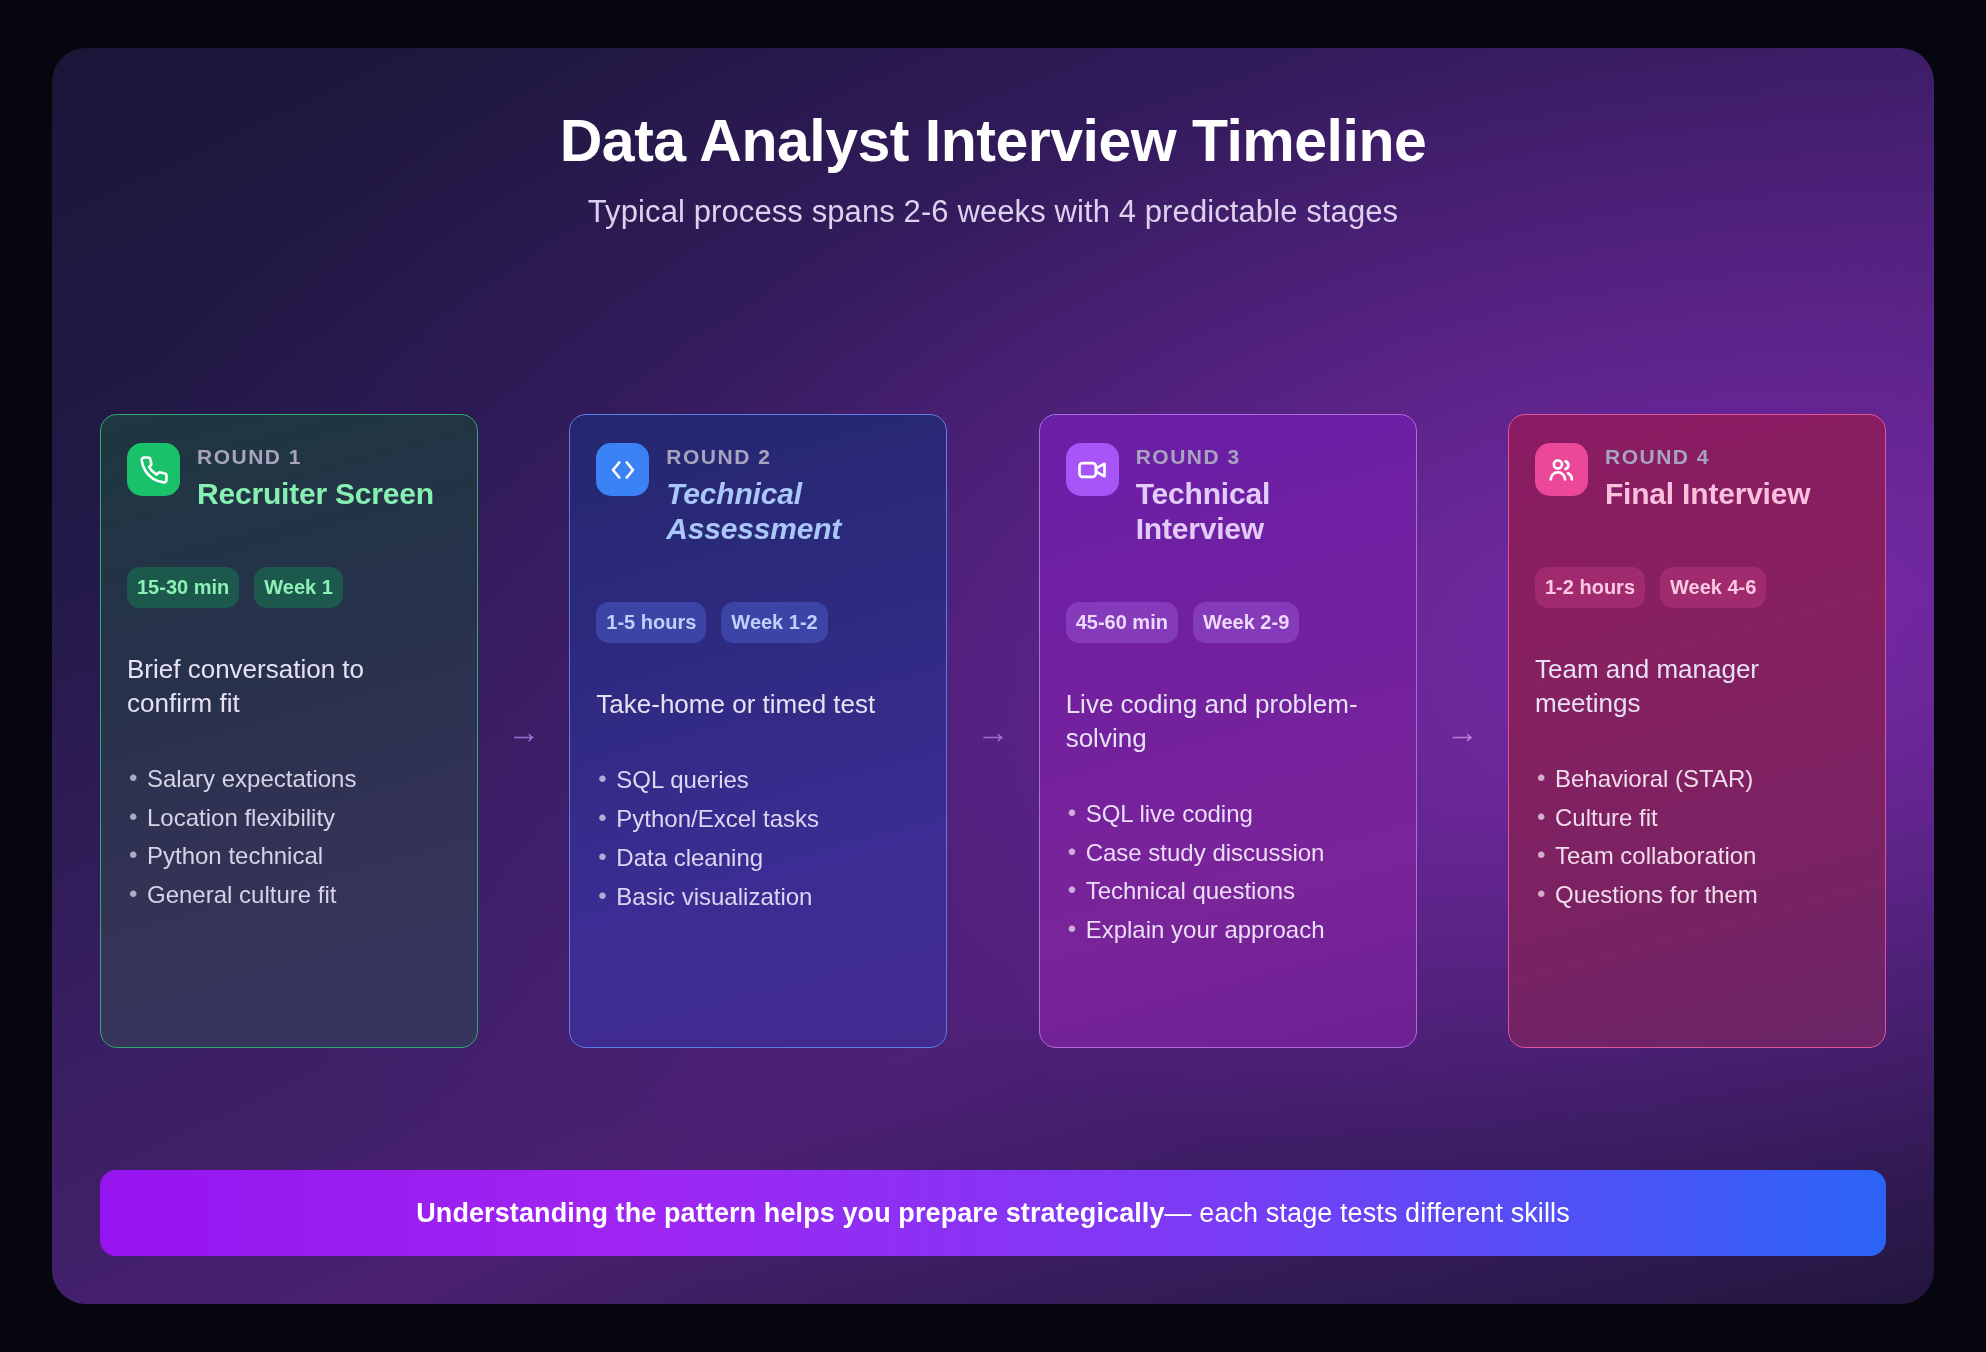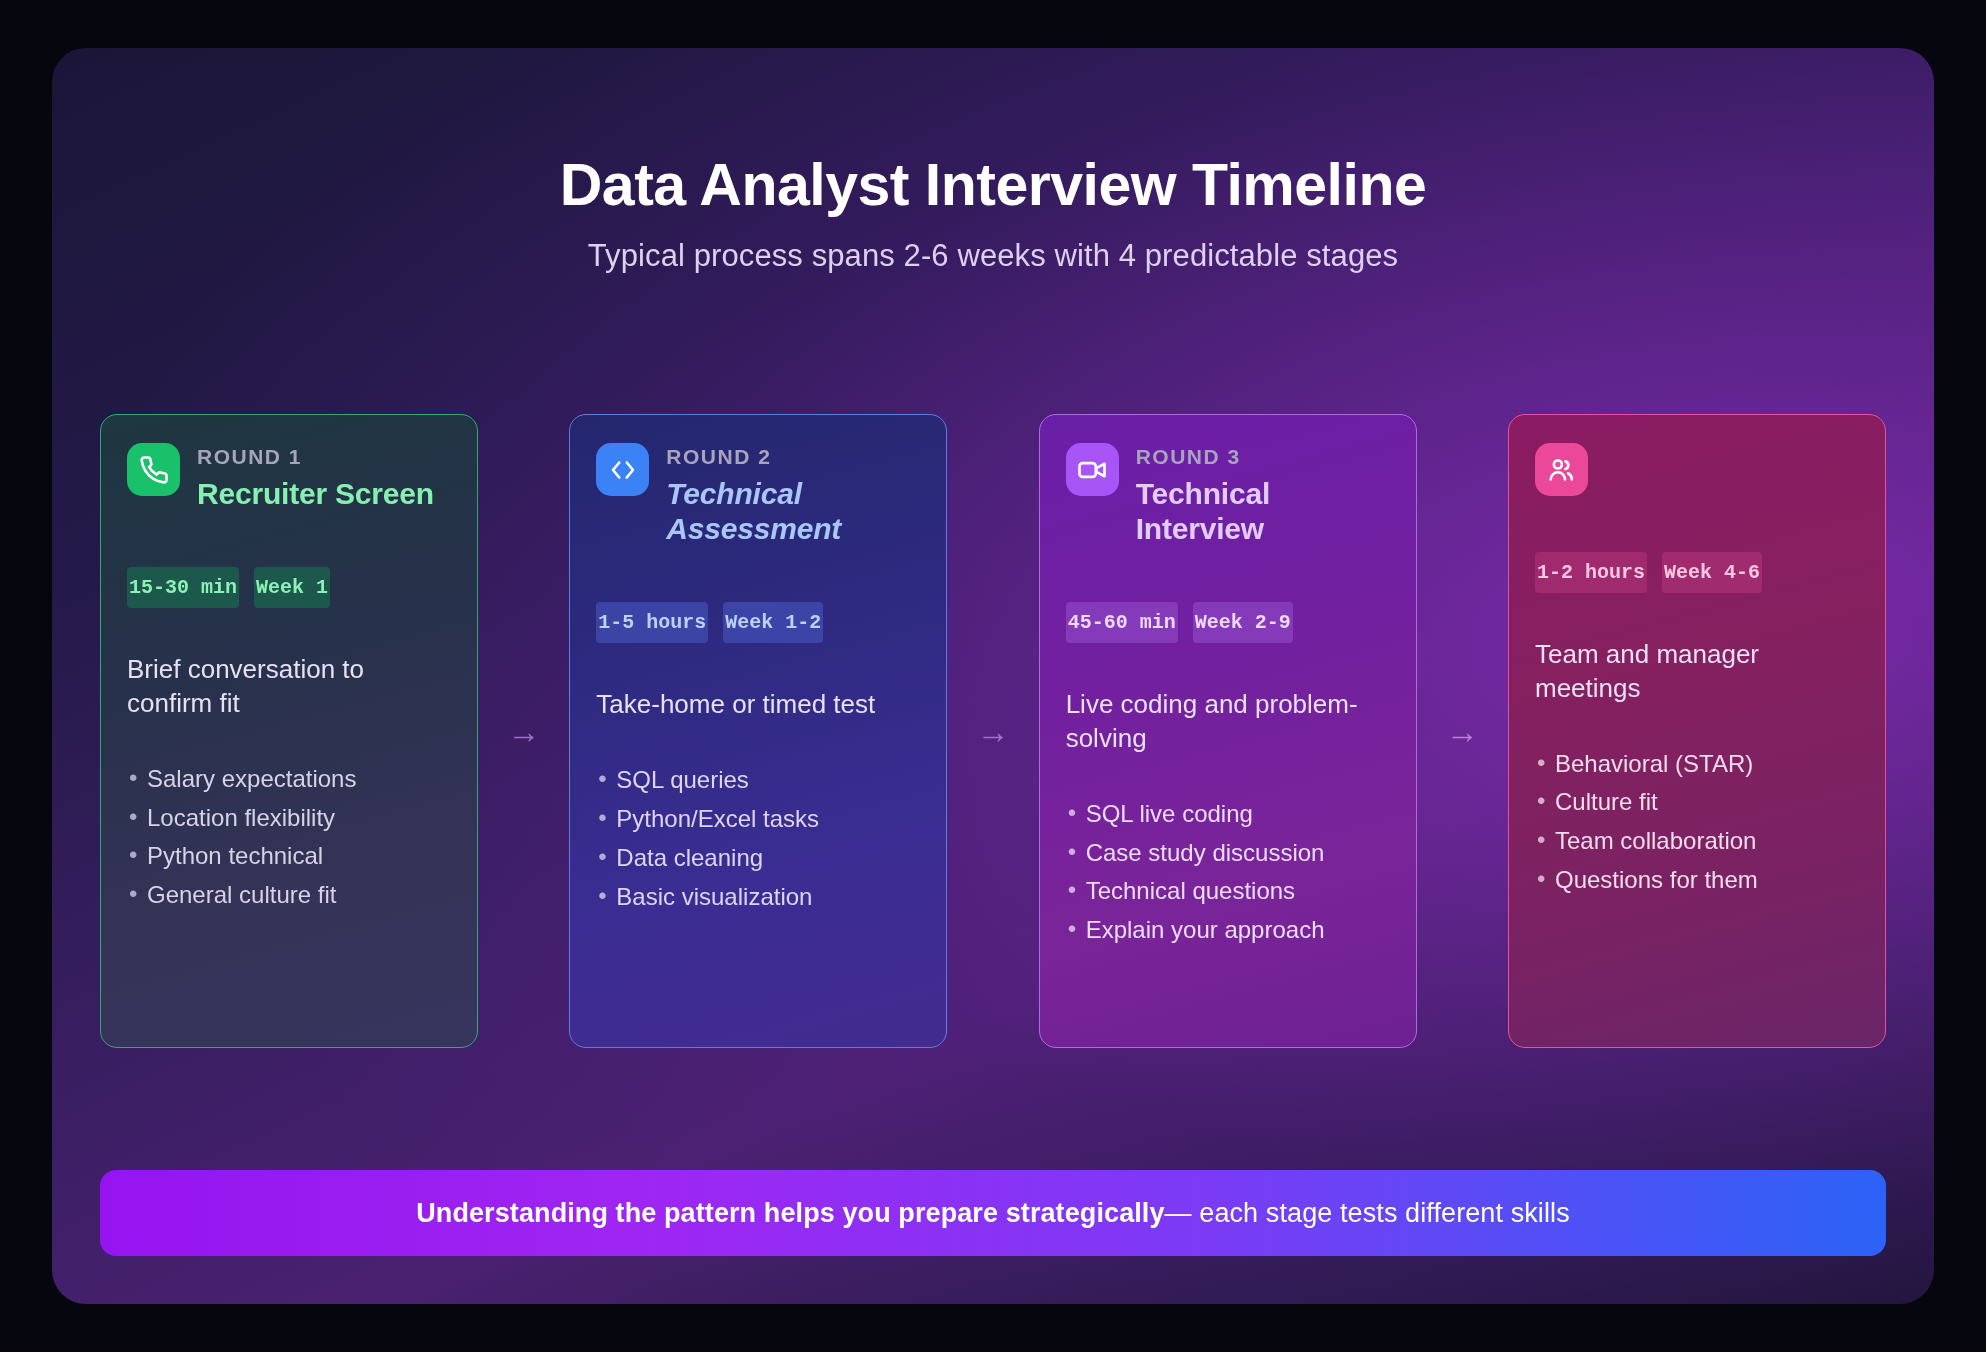--- a/index.html
+++ b/index.html
@@ -15,21 +15,21 @@
     width:1882px; height:1256px;
     border-radius:34px;
     background:
       radial-gradient(ellipse 120% 95% at 88% 46%, rgba(140,45,190,0.72) 0%, rgba(90,30,140,0.28) 48%, rgba(0,0,0,0) 72%),
       linear-gradient(155deg, #1b1638 0%, #241a4a 26%, #3d1f66 52%, #4a2170 66%, #2b1b4d 84%, #17142e 100%);
     overflow:hidden;
   }
   #header { text-align:center; padding-top:62px; }
   #title {
     font-size:59px; font-weight:bold; color:#ffffff;
-    letter-spacing:-0.5px; line-height:1.06;margin-top:44px;
+    letter-spacing:-0.5px; line-height:1.06;
   }
   #subtitle {
     margin-top:21px; font-size:31px; color:#ddd1ef;
     font-weight:400; letter-spacing:0.1px;
   }
 
   #track {
     position:absolute; left:0; right:0; top:366px;
     display:flex; align-items:flex-end;
     padding:0 48px;
@@ -60,23 +60,22 @@
     font-size:21px; font-weight:bold; letter-spacing:1.5px;
     color:#a9a4bd; line-height:1.05; padding-top:3px;
   }
   .card-title {
     margin-top:8px; font-size:30px; font-weight:bold;
     line-height:1.17; letter-spacing:-0.2px;
   }
   .badges { display:flex; gap:15px; margin-top:56px; }
   .badge {
     font-size:20px; font-weight:bold;
-    padding:9px 2px; border-radius:4px;
+    padding:9px 10px; border-radius:13px;
     white-space:nowrap;
-    font-family:Liberation Mono, monospace;
   }
   .desc {
     margin-top:45px; font-size:26px; line-height:1.3;
     color:#e7e1f4; max-width:330px;
   }
   .bullets { margin-top:44px; list-style:none; }
   .bullets li {
     font-size:24px; line-height:1.16;
     margin-bottom:11px;
     padding-left:20px; position:relative;
@@ -229,20 +228,24 @@
     <div class="card c4">
       <div class="card-top">
         <div class="icon-box">
           <svg viewBox="0 0 24 24" fill="none" stroke="#fff" stroke-width="2.1" stroke-linecap="round" stroke-linejoin="round">
             <circle cx="9.5" cy="7.5" r="3.2"></circle>
             <path d="M3.8 19.5a5.7 5.7 0 0 1 11.4 0"></path>
             <path d="M15.6 5.1a3.2 3.2 0 0 1 0 6.1"></path>
             <path d="M17.6 14.6a5.7 5.7 0 0 1 3.1 4.9"></path>
           </svg>
         </div>
+        <div>
+          <div class="round-label">ROUND 4</div>
+          <div class="card-title">Final Interview</div>
+        </div>
       </div>
       <div class="badges">
         <div class="badge">1-2 hours</div>
         <div class="badge">Week 4-6</div>
       </div>
       <div class="desc">Team and manager meetings</div>
       <ul class="bullets">
         <li>Behavioral (STAR)</li>
         <li>Culture fit</li>
         <li>Team collaboration</li>

